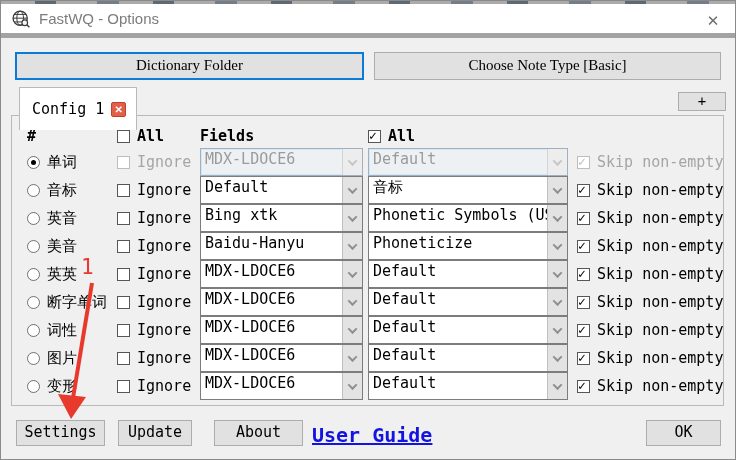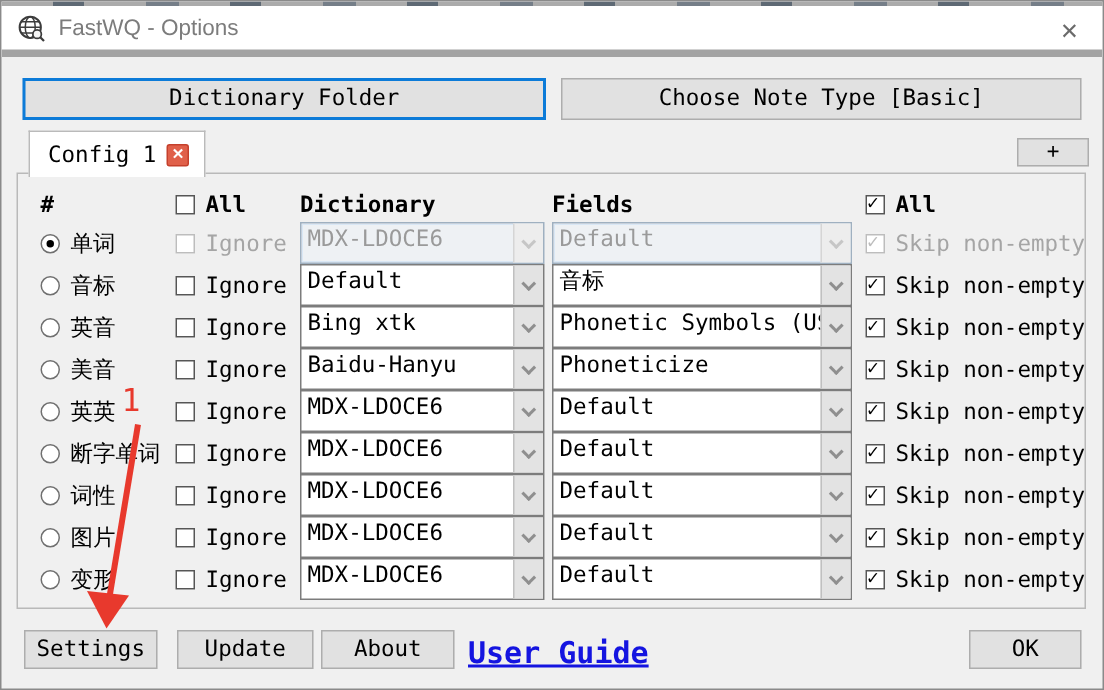--- a/index.html
+++ b/index.html
@@ -16,25 +16,25 @@
   
   .titlebar { position:absolute; left:0; top:3px; width:734px; height:34px; background:#ffffff;
     border-bottom:5px solid #a3a3a3; display:flex; align-items:center;
     font-family:"Liberation Sans",sans-serif; }
   .app-icon { margin-left:10px; width:20px; height:20px; display:inline-block; }
   .title-text { margin-left:8px; color:#7c7c7c; font-size:15px; }
   .close-btn { position:absolute; right:8px; top:4px; width:28px; height:26px;
     display:flex; align-items:center; justify-content:center; color:#6b6b6b; font-size:15px; cursor:default; }
   
   .btn { background:#e1e1e1; border:1px solid #adadad; text-align:center; color:#000; }
-  .top-btn { position:absolute; height:28px; line-height:25px; font-size:15px; }
+  .top-btn { position:absolute; height:28px; line-height:25px; font-size:15px;font-family:Liberation Serif, serif; }
   #btn-dict-folder { left:14px; top:51px; width:349px; border:2px solid #0c7bd8; line-height:23px; }
   #btn-note-type { left:373px; top:51px; width:347px; }
   
-  .tab { position:absolute; left:18px; top:86px; height:31px; padding:0 10px 0 12px;
+  .tab { position:absolute; left:18px; top:86px; height:43px; padding:0 10px 0 12px;
     background:#ffffff; border:1px solid #bababa; border-bottom:none; z-index:2;
     display:flex; align-items:center; gap:7px; }
   .tab-badge { width:15px; height:15px; background:#e0604a; border:1px solid #c5402c; border-radius:2px;
     color:#fff; font-size:10px; line-height:13px; text-align:center; font-weight:bold;
     font-family:"Liberation Sans",sans-serif; }
   .add-btn { position:absolute; left:677px; top:91px; width:48px; height:19px; line-height:16px; font-size:14px; z-index:2; }
   
   .pane { position:absolute; left:10px; top:114px; width:713px; height:291px;
     border:1px solid #b9b9b9; background:#f0f0f0; }
   .trow, .thead { display:grid; grid-template-columns:90px 83px 168px 209px auto;
@@ -66,21 +66,21 @@
   .trow.disabled .cb { border-color:#bdbdbd; }
   .trow.disabled .cb.checked::after { color:#bdbdbd; }
   .trow.disabled .cb-label { color:#a5a5a5; }
   .trow.disabled .combo { background:#eef1f4; border:1px solid #9fb0c0; box-shadow:inset 0 0 0 1px #d9e7f5; }
   .trow.disabled .combo-text { color:#9a9a9a; }
   .trow.disabled .combo-arrow { background:#ededed; border-left:1px solid #d5d5d5; }
   .trow.disabled .combo-arrow i { border-color:#c6c6c6; }
   
   .foot-btn { position:absolute; top:419px; height:26px; line-height:23px; font-size:15px; }
   #btn-settings { left:15px;  width:89px;text-align:center; }
-  #btn-update   { left:117px; width:91px; }
+  #btn-update   { left:117px; width:74px; }
   #btn-about    { left:213px; width:89px; }
   #btn-ok       { left:645px; width:75px; }
   .link { position:absolute; left:311px; top:422px; color:#1414e0; text-decoration:underline;
     font-weight:bold; font-size:20px; cursor:pointer; }
   
   .annot-overlay { position:absolute; left:0; top:0; width:736px; height:460px;
     pointer-events:none; z-index:10; }
   .annot-num { position:absolute; left:80px; top:254px; color:#e8392d; font-size:21px; z-index:11;
     pointer-events:none; }
 </style>
@@ -117,21 +117,20 @@
 
   <div class="pane">
     <div class="thead">
       <div class="cell">#</div>
       <div class="cell">
         <label class="cb-wrap">
           <span class="cb"></span>
           <span class="cb-label">All</span>
         </label>
       </div>
-      <div class="cell">Dictionary</div>
       <div class="cell">Fields</div>
       <div class="cell">
         <label class="cb-wrap">
           <span class="cb checked"></span>
           <span class="cb-label">All</span>
         </label>
       </div>
     </div>
     <div id="rows-container">
   <div class="trow disabled">

